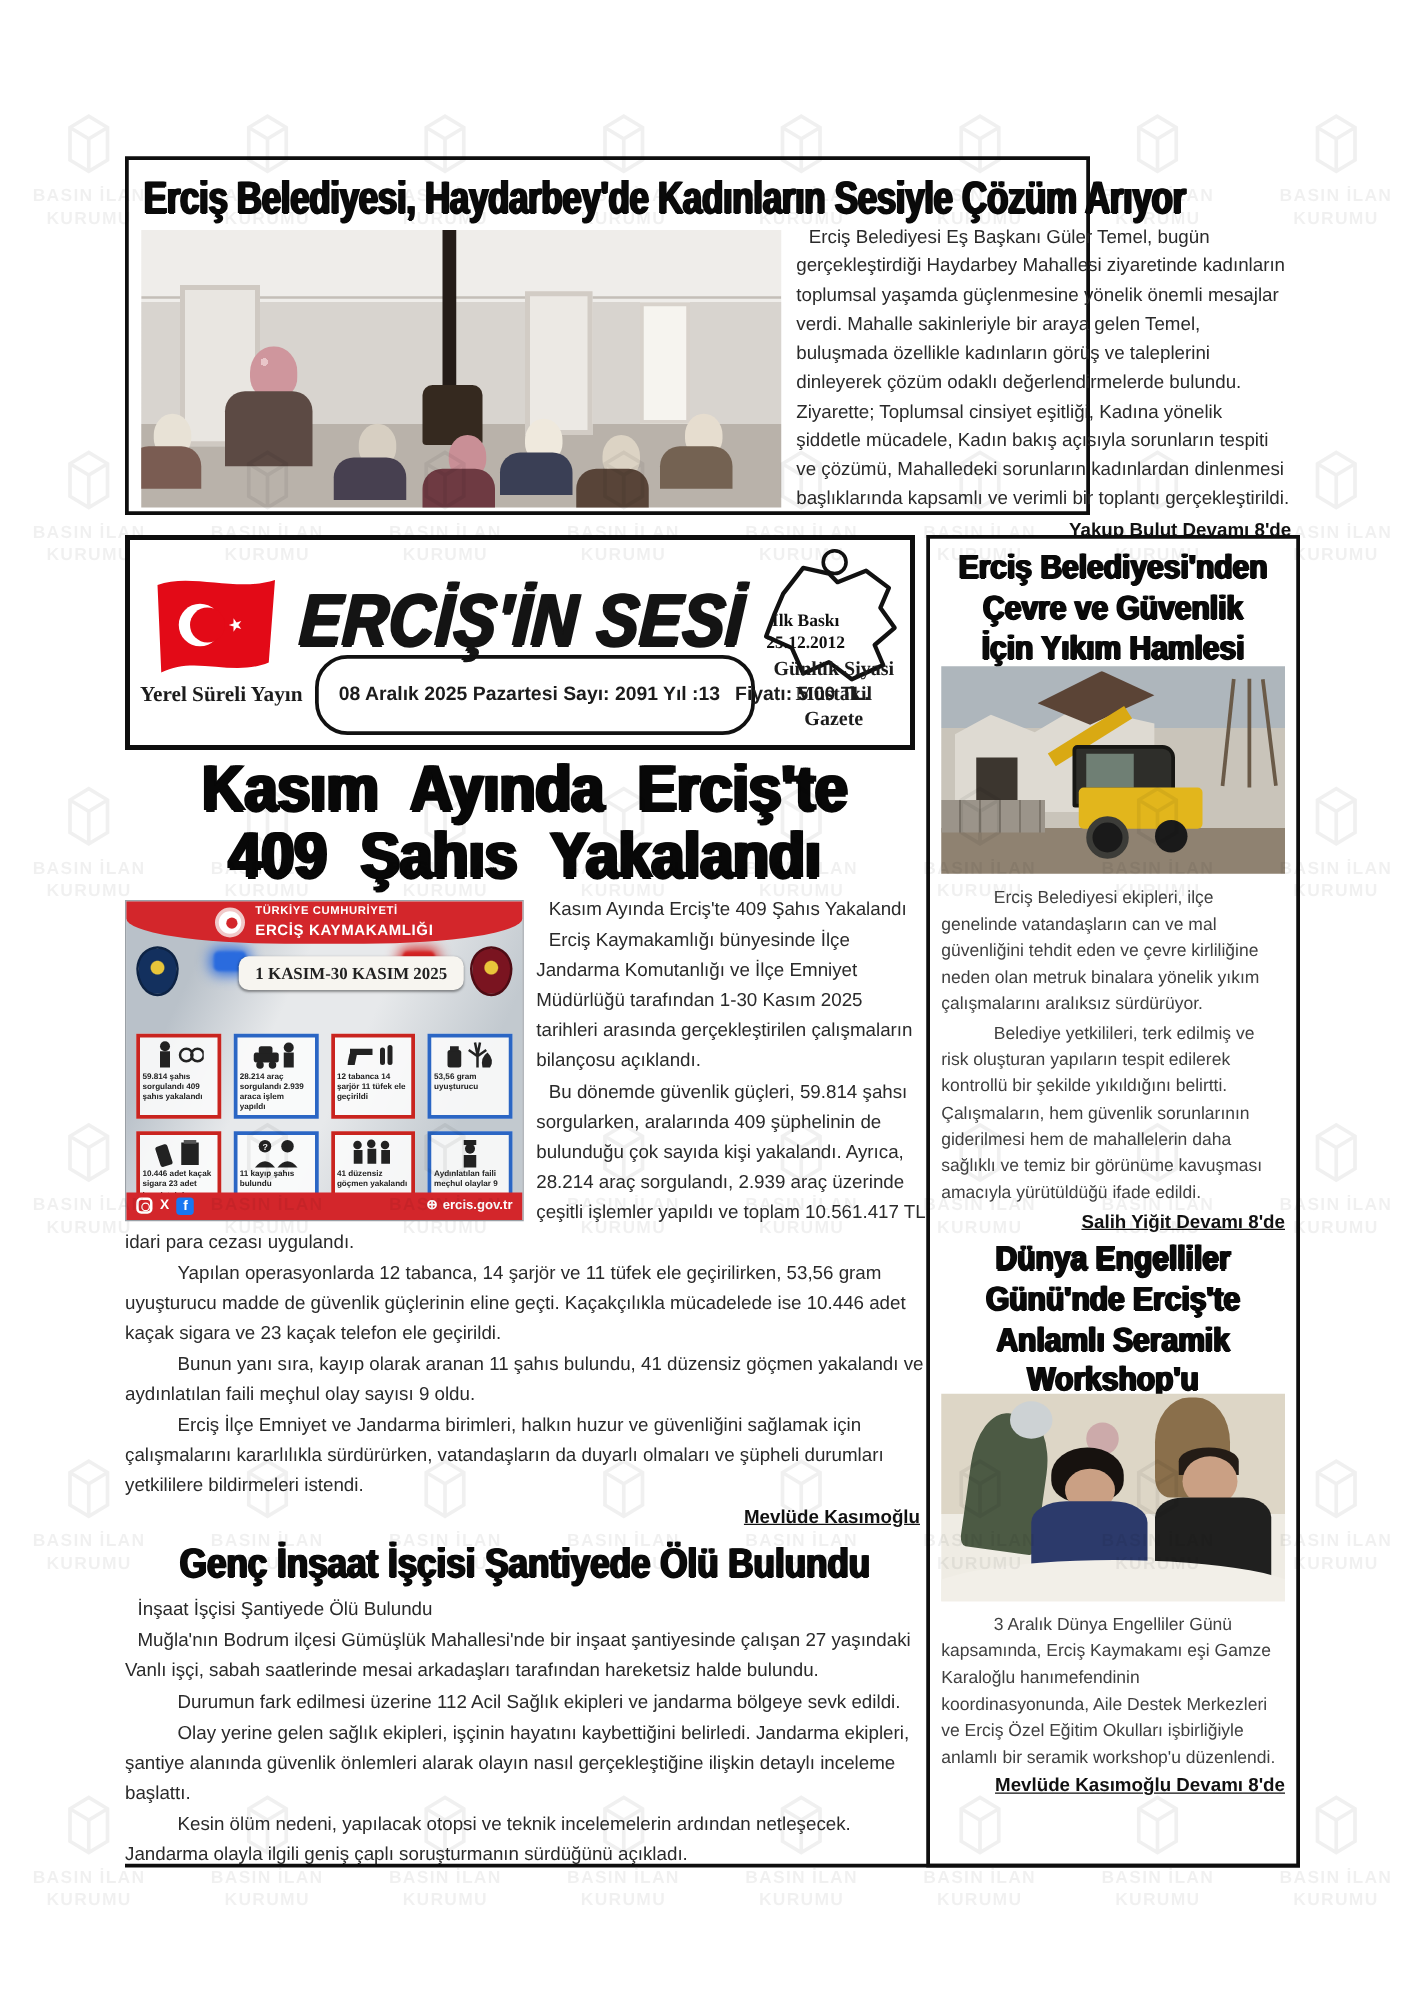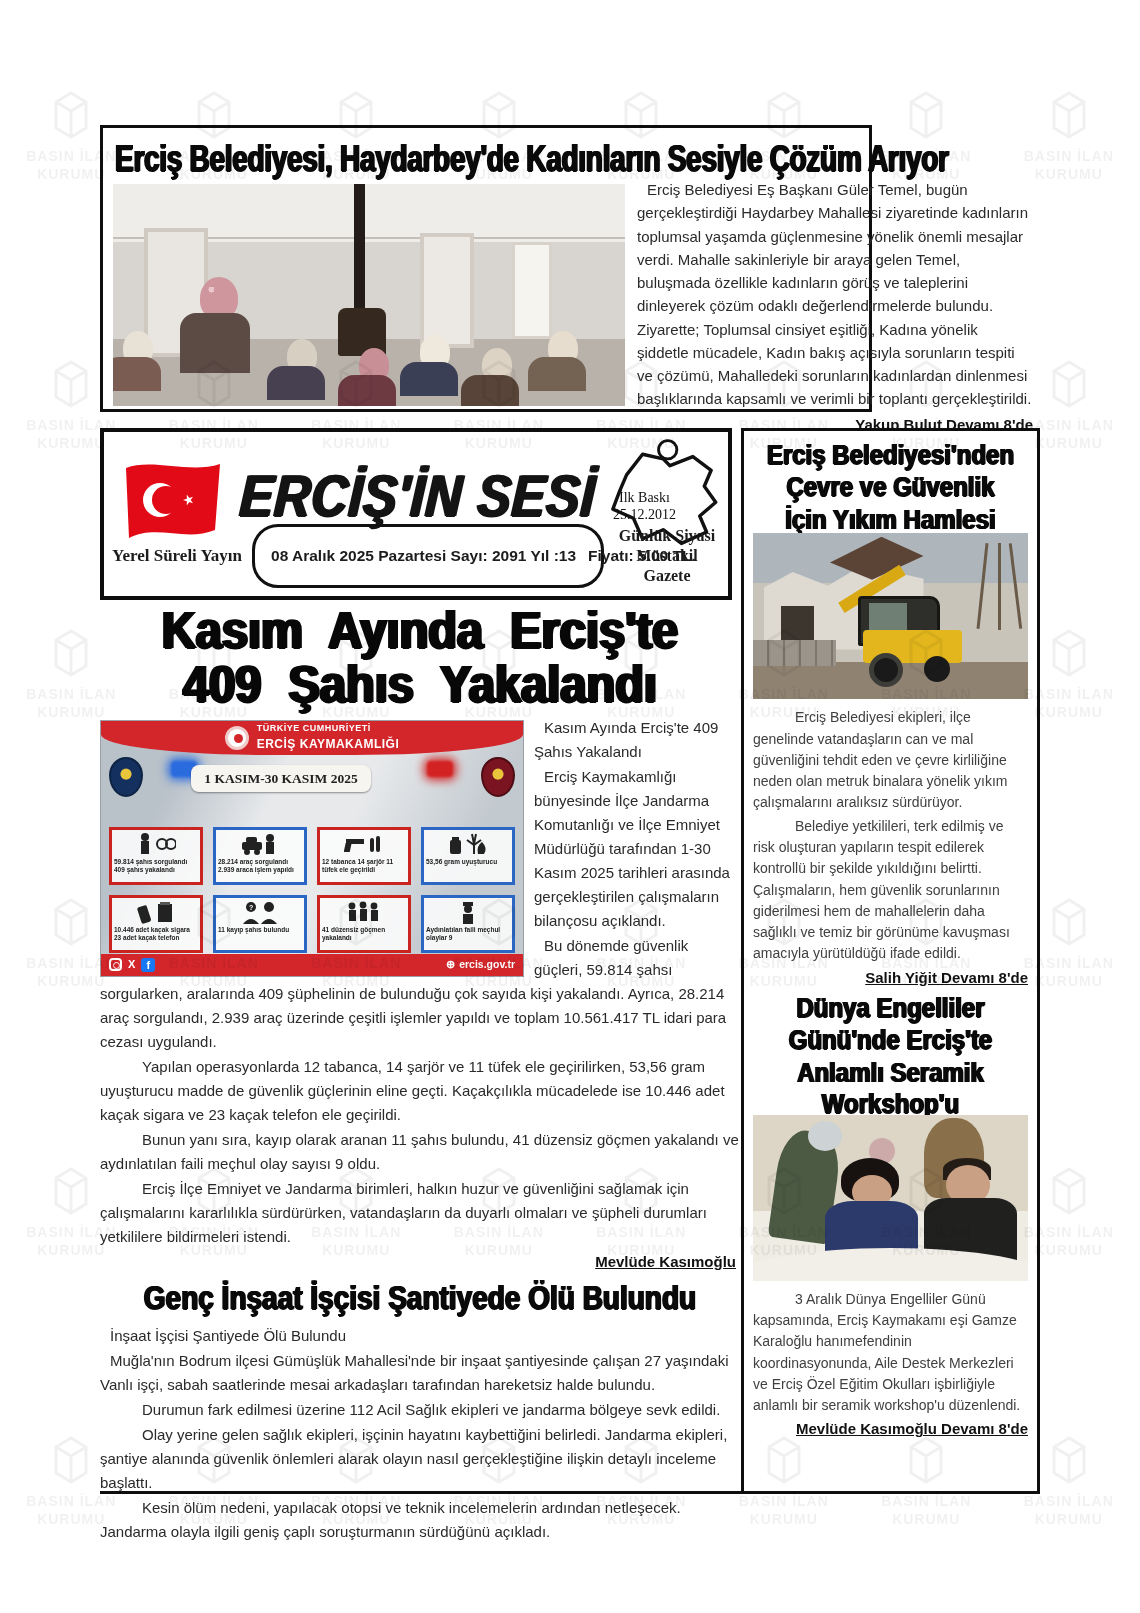--- a/index.html
+++ b/index.html
@@ -38,21 +38,21 @@
   .head { position:absolute; width:30px; height:34px; border-radius:50% 50% 42% 42%; }
   .shoulder { position:absolute; width:58px; height:34px; border-radius:16px 16px 0 0; }
   .speaker-scarf { background:radial-gradient(circle at 30% 30%, #e9c6c9 0 3px, transparent 3px) #cf969d; }
 
   
   .mast-box { left:100px; top:428px; width:632px; height:172px; border-width:4px; }
   .mast-flag { position:absolute; left:16px; top:26px; width:104px; height:100px; }
   .mast-title { position:absolute; left:118px; top:30px; width:396px; text-align:center; font-size:50px; font-style:italic; font-weight:bold; letter-spacing:1px; transform:scaleY(1.18) skewX(-4deg); transform-origin:center top; color:#141414;
         text-shadow:1.4px 0 0 currentColor,-1.4px 0 0 currentColor,0 1px 0 currentColor; }
   .mast-map { position:absolute; right:2px; top:4px; width:128px; height:128px; }
-  .mast-first { position:absolute; right:52px; top:58px; text-align:center; font-family:"Liberation Serif", serif; font-weight:normal; font-size:14px; line-height:1.2; color:#111; }
+  .mast-first { position:absolute; right:52px; top:58px; text-align:center; font-family:"Liberation Serif", serif; font-weight:bold; font-size:14px; line-height:1.2; color:#111; }
   .mast-bottom { position:absolute; left:8px; right:8px; bottom:8px; display:flex; align-items:center; gap:10px; }
   .mast-left { font-family:"Liberation Serif", serif; font-weight:bold; font-size:17px; white-space:nowrap; }
   .mast-oval { flex:0 0 auto; width:352px; border:3px solid #111; border-radius:26px; padding:20px 16px; display:flex; justify-content:space-between; gap:12px; font-weight:bold; font-size:15.5px; white-space:nowrap; }
   .mast-right { font-family:"Liberation Serif", serif; font-weight:bold; font-size:16px; text-align:center; line-height:1.25; margin-left:auto; }
 
   
   .right-box { left:741px; top:428px; width:299px; height:1066px; padding:8px 9px; overflow:hidden; }
   .right-box h2 { font-size:24px; line-height:1.2; text-align:center; transform:scaleY(1.12); transform-origin:center top; margin-bottom:8px; }
   .rb-photo { position:relative; width:100%; height:166px; overflow:hidden; margin-bottom:8px; }
   .rb-text { font-size:14px; line-height:1.52; color:#404040; }
@@ -91,21 +91,21 @@
   
   .main-col { position:absolute; left:100px; top:604px; width:640px; z-index:1; }
   .main-h { text-align:center; font-size:47px; line-height:1.04; word-spacing:14px; letter-spacing:0px; transform:scaleY(1.1); transform-origin:center top; color:#080808; font-weight:bold;
             text-shadow:1.8px 0 0 currentColor,-1.8px 0 0 currentColor,0 1.2px 0 currentColor; margin-bottom:14px; }
   .main-body { font-size:15px; line-height:1.6; color:#2a2a2a; }
   .main-body p { margin-bottom:1px; }
   .main-col .byline { margin:4px 4px 10px 0; }
   .worker-h { text-align:center; font-size:28px; transform:scaleY(1.18); transform-origin:center top; margin:6px 0 12px; }
 
   
-  .ig { float:left; width:424px; height:257px; margin:4px 10px 4px 0; position:relative; border:1px solid #9aa0a6; background:linear-gradient(115deg,#b9c1c9 0 18%, #e7e9eb 38% 55%, #c2c9cf 80%); overflow:hidden; font-family:"Liberation Sans",sans-serif; }
+  .ig { float:left; width:319px; height:257px; margin:4px 10px 4px 0; position:relative; border:1px solid #9aa0a6; background:linear-gradient(115deg,#b9c1c9 0 18%, #e7e9eb 38% 55%, #c2c9cf 80%); overflow:hidden; font-family:"Liberation Sans",sans-serif; }
   .ig-head { position:absolute; top:0; left:0; right:0; height:34px; background:#d3262b; border-radius:0 0 40% 40%/0 0 60% 60%; display:flex; align-items:center; justify-content:center; gap:8px; color:#fff; }
   .ig-emblem { width:24px; height:24px; border-radius:50%; background:#fff; border:3px solid #f0c9c9; position:relative; }
   .ig-emblem::after { content:""; position:absolute; left:6px; top:5px; width:9px; height:9px; border-radius:50%; background:#d3262b; }
   .ig-head-t1 { font-size:9px; font-weight:bold; letter-spacing:0.5px; }
   .ig-head-t2 { font-size:12px; font-weight:bold; letter-spacing:0.5px; }
   .ig-lamp { position:absolute; top:40px; width:26px; height:16px; border-radius:4px; filter:blur(1px); }
   .ig-lamp.blue { left:70px; background:#2a6bde; box-shadow:0 0 10px 3px #2a6bde; }
   .ig-lamp.red { right:70px; background:#d32222; box-shadow:0 0 10px 3px #d32222; }
   .ig-badge { position:absolute; top:36px; width:34px; height:40px; border-radius:50% 50% 50% 50%/45% 45% 55% 55%; }
   .ig-badge.police { left:8px; background:radial-gradient(circle at 50% 42%, #e8c53a 0 5px, #13305e 6px); border:2px solid #0d2344; }

